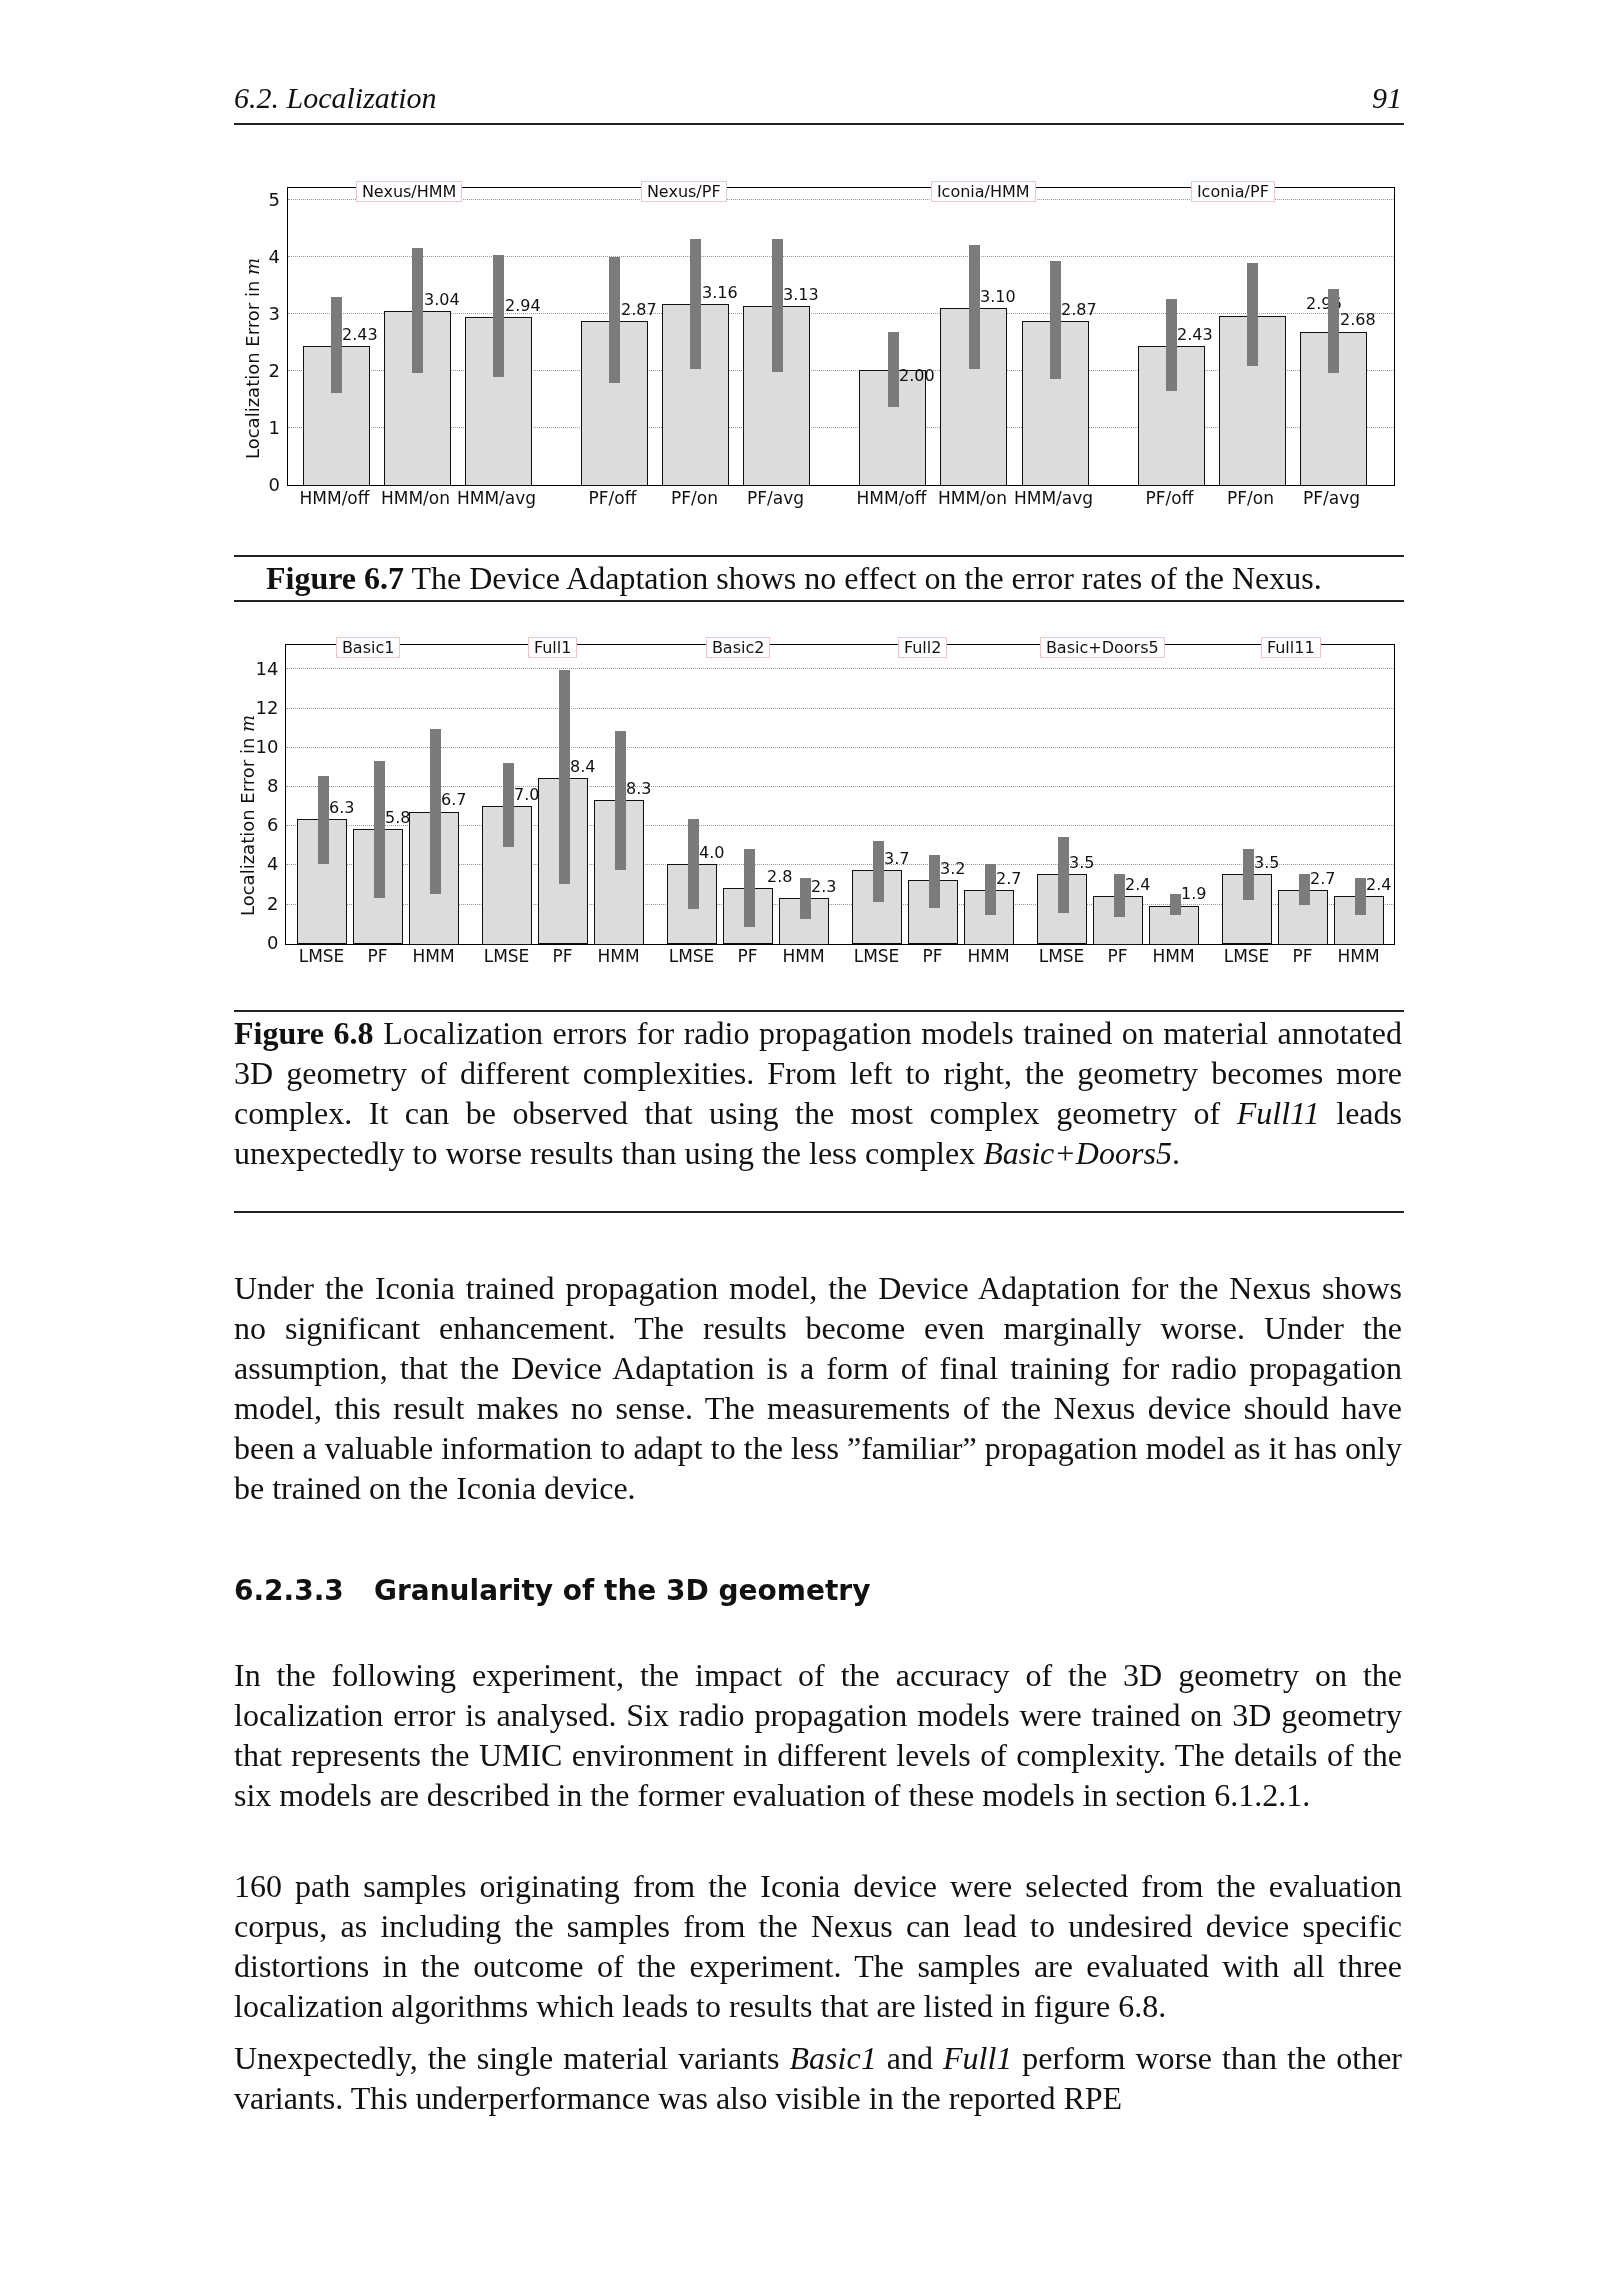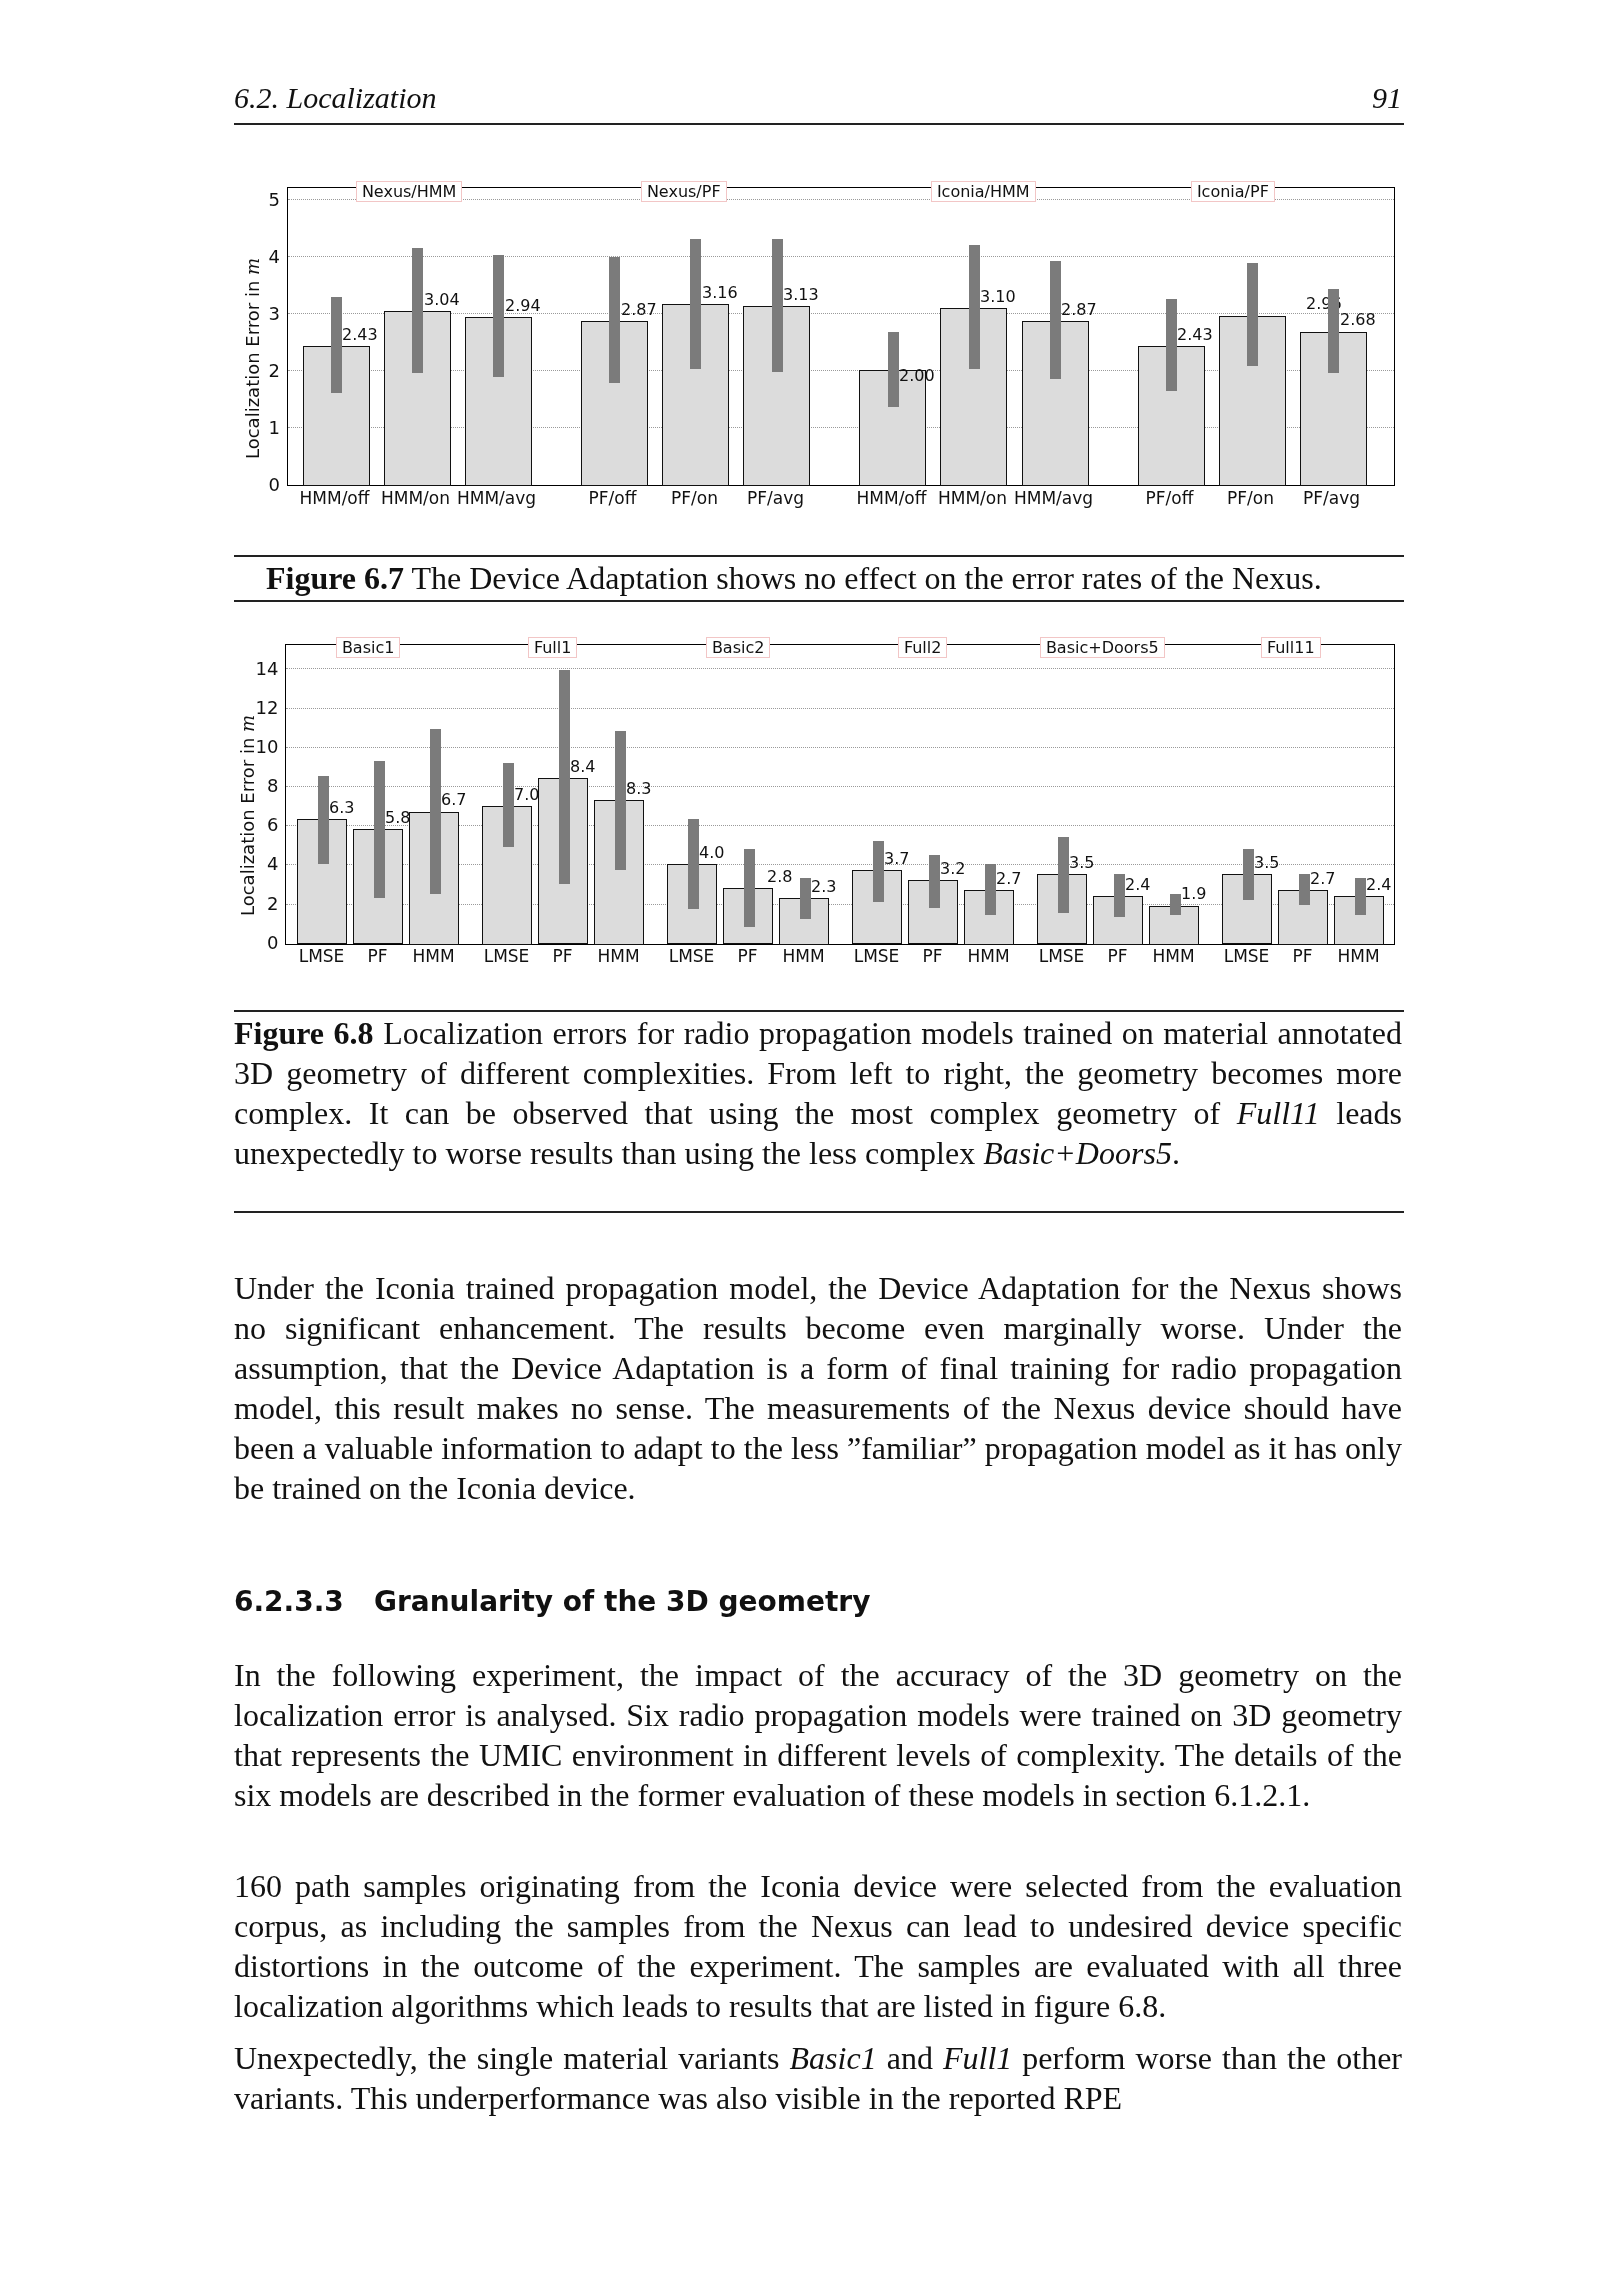--- a/index.html
+++ b/index.html
@@ -17,21 +17,21 @@
   .ylabel i { font-family: "DejaVu Serif", serif; }
   .bar { position: absolute; background: #dcdcdc; border: 1.6px solid #111; box-sizing: border-box; }
   .err { position: absolute; background: #7b7b7b; width: 10.5px; }
   .vlabel { position: absolute; font-family: "DejaVu Sans", sans-serif; font-size: 16px; }
   .xlabel { position: absolute; font-family: "DejaVu Sans", sans-serif; font-size: 17px; text-align: center; white-space: nowrap; }
   .glabel { position: absolute; font-family: "DejaVu Sans", sans-serif; font-size: 16px; background: #fff; border: 1.6px solid #f2c6c6; padding: 0 4.9px; white-space: nowrap; }
   .caption { position: absolute; left: 234px; width: 1168px; font-size: 32px; line-height: 40px; text-align: justify; }
   .caption b { font-weight: bold; }
   .para { position: absolute; left: 234px; width: 1168px; font-size: 32px; line-height: 40px; text-align: justify; }
   .heading { position: absolute; left: 234px; font-family: "DejaVu Sans", sans-serif; font-weight: bold; font-size: 28px; }
-  .heading .num { display: inline-block; width: 140px; margin-top: 11px; }
+  .heading .num { display: inline-block; width: 140px; }
 </style>
 </head>
 <body>
 
 <div class="abs running-head">
   <span class="sec">6.2.  Localization</span>
   <span class="pn">91</span>
 </div>
 <div class="rule" style="top:123px;height:1.6px;"></div>
 

